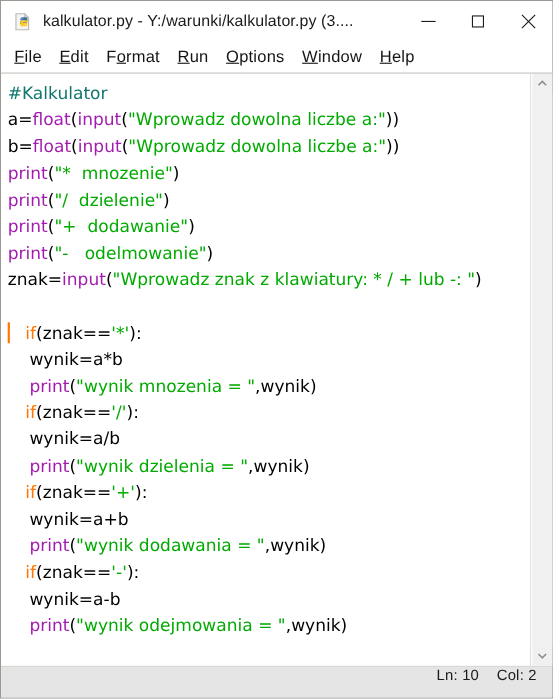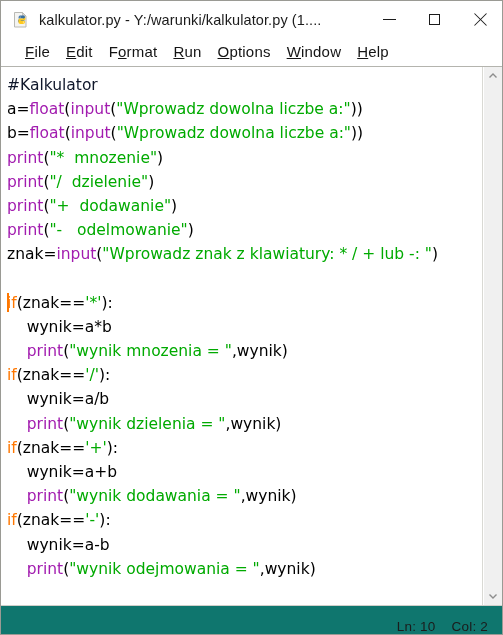--- a/index.html
+++ b/index.html
@@ -96,21 +96,21 @@
   .win-btn .glyph-close::before { transform: rotate(45deg); }
   .win-btn .glyph-close::after  { transform: rotate(-45deg); }
 
   
   .menubar {
     height: 27px;
     min-height: 27px;
     background: #ffffff;
     display: flex;
     align-items: center;
-    padding-left: 16px;
+    padding-left: 4px;
     border-bottom: 1px solid #ffffff;
   }
   .menu-item {
     font-size: 15px;
     color: #141414;
     padding: 1px 8px 2px 8px;
     white-space: nowrap;
     letter-spacing: 0.2px;
   }
   .menu-item u { text-decoration: underline; text-underline-offset: 1px; }
@@ -135,24 +135,24 @@
   .code {
     font-family: "DejaVu Sans", sans-serif;
     font-size: 15.5px;
     line-height: 24.2px;
     white-space: pre;
     color: #000000;
     position: relative;
   }
   .ln { height: 24.2px; position: relative; }
 
-  .tok-comment { color: #0f172a; }
+  .tok-comment { color: #0f766e; }
   .tok-builtin { color: #a21caf; }
   .tok-string  { color: #00aa00; }
-  .tok-keyword { color: #ff7700; }
+  .tok-keyword { color: #ff7700; padding-left: 16px; }
   .tok-plain   { color: #000000; }
 
   .caret {
     display: inline-block;
     width: 0;
     border-left: 2px solid #ff7700;
     height: 19px;
     vertical-align: -4px;
     margin-right: -2px;
   }
@@ -183,24 +183,24 @@
   .sb-track {
     flex: 1 1 auto;
     width: 18px;
     background: #f0f0f0;
   }
 
   
   .statusbar {
     height: 28px;
     min-height: 28px;
-    background: #0f766e;
+    background: #e5e5e5;
     border-top: 1px solid #cfcfca;
     display: flex;
-    align-items: flex-end;
+    align-items: flex-start;
     justify-content: flex-end;
     padding-right: 14px;
   }
   .status-text {
     font-size: 13.5px;
     color: #1b1b1b;
     margin-left: 16px;
     letter-spacing: 0.2px;
   }
 </style>
@@ -213,21 +213,21 @@
     <div class="title-icon">
       <svg width="18" height="18" viewBox="0 0 18 18" xmlns="http://www.w3.org/2000/svg">
         <path d="M2.5 1.5 h8 l3.5 3.5 v11 h-11.5 z" fill="#f4f4f2" stroke="#b9b9b4" stroke-width="1"></path>
         <path d="M10.5 1.5 l3.5 3.5 h-3.5 z" fill="#d8d8d2" stroke="#b9b9b4" stroke-width="0.8"></path>
         <path d="M6.6 6.2 c0-1 .7-1.6 2.2-1.6 h2.2 c1.3 0 2 .6 2 1.6 v2.1 c0 1-.7 1.6-2 1.6 h-2.2 c-1.5 0-2.6.8-2.6 2.1 v-2.2 c0-1.1.6-1.7 2-1.7 h2.6 v-.5 h-4.2z" fill="#386fa0"></path>
         <path d="M14.1 8.2 c0 1-.7 1.6-2.2 1.6 h-2.2 c-1.3 0-2-.6-2-1.6 v-2.1 c0-1 .7-1.6 2-1.6 h2.2 c1.5 0 2.6-.8 2.6-2.1 v2.2 c0 1.1-.6 1.7-2 1.7 h-2.6 v.5 h4.2z" fill="#ffca1d" transform="translate(-1.2,3.1)"></path>
         <circle cx="8.1" cy="6.0" r="0.5" fill="#ffffff"></circle>
         <circle cx="11.3" cy="11.1" r="0.5" fill="#ffffff"></circle>
       </svg>
     </div>
-    <div class="title-text">kalkulator.py - Y:/warunki/kalkulator.py (1....</div>
+    <div class="title-text">kalkulator.py - Y:/warunki/kalkulator.py (3....</div>
 
     <div class="win-controls">
       <div class="win-btn">
         <span class="glyph-min"></span>
       </div>
       <div class="win-btn">
         <span class="glyph-max"></span>
       </div>
       <div class="win-btn">
         <span class="glyph-close"></span>

